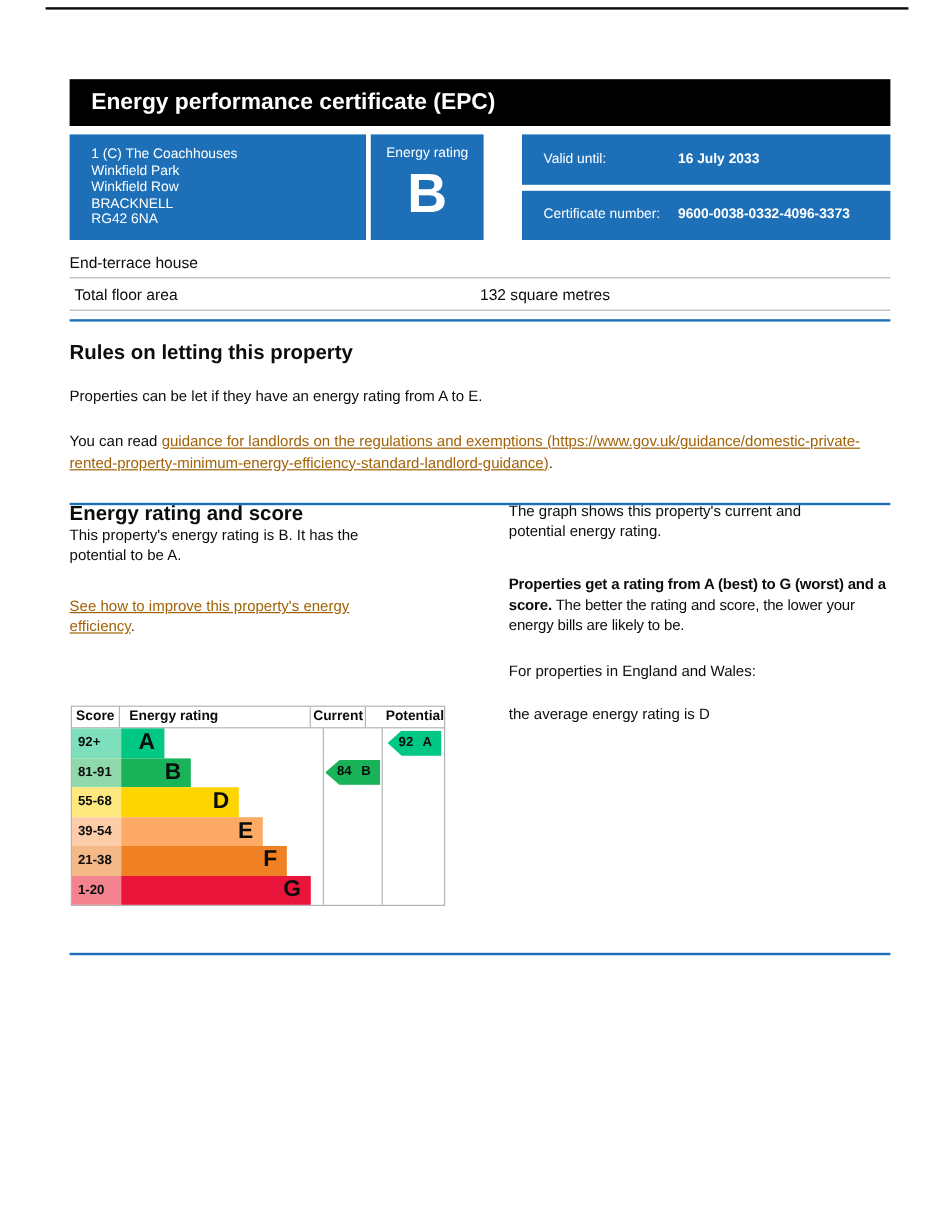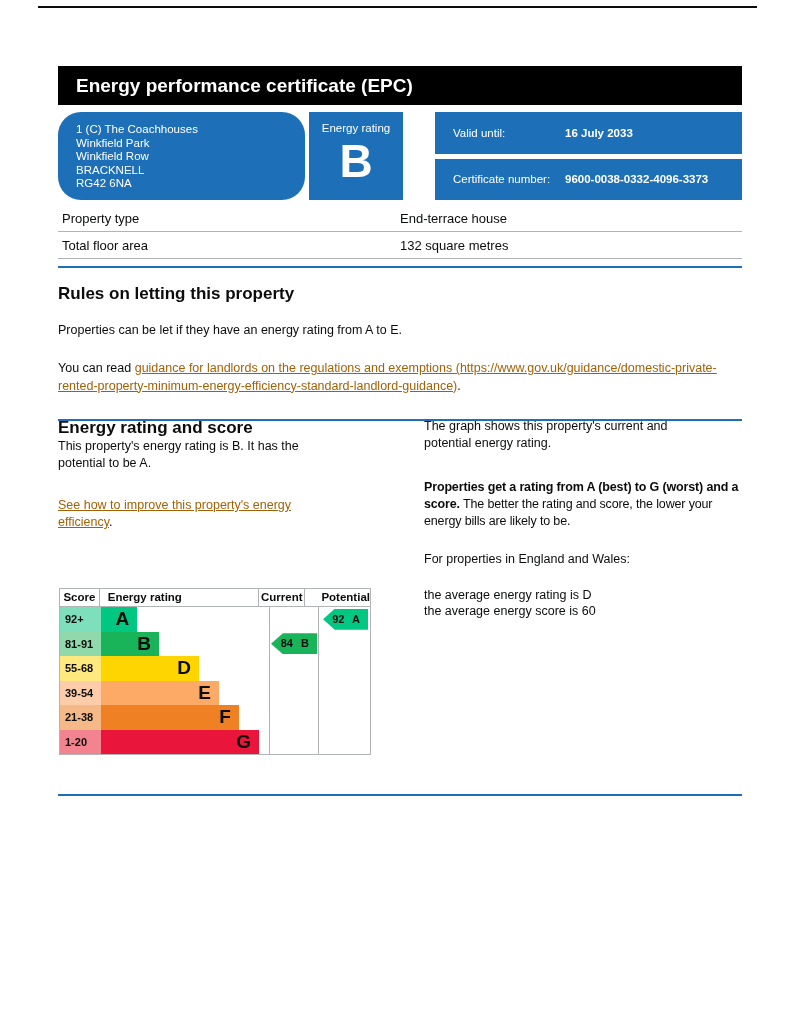--- a/index.html
+++ b/index.html
@@ -7,21 +7,21 @@
   .page{position:relative;width:793px;height:1024px;background:#fff;overflow:hidden;}
 
   .top-line{position:absolute;left:38px;top:6px;width:719px;height:2px;background:#0b0c0c;}
 
   .header-bar{position:absolute;left:58px;top:66px;width:684px;height:39px;background:#000;
     color:#fff;font-size:19px;font-weight:bold;line-height:39px;padding-left:18px;box-sizing:border-box;}
 
   
   .summary{position:absolute;left:58px;top:112px;width:684px;height:88px;display:flex;gap:4px;}
   .summary .box{background:#1d70b8;color:#fff;box-sizing:border-box;}
-  .address-box{width:247px;padding:11px 10px 0 18px;font-size:11.5px;line-height:13.5px;border-radius:23px;}
+  .address-box{width:247px;padding:11px 10px 0 18px;font-size:11.5px;line-height:13.5px;}
   .energy-box{width:94px;text-align:center;padding-top:10px;}
   .energy-box .lab{font-size:11.5px;}
   .energy-box .big{font-size:46px;font-weight:bold;line-height:50px;margin-top:2px;}
   .right-col{flex:1;display:flex;flex-direction:column;gap:5px;}
   .kv-box{flex:1;display:flex;align-items:center;margin-left:28px;}
   .kv-box .k{width:112px;padding-left:18px;font-size:11.5px;flex:none;}
   .kv-box .v{font-size:11.5px;font-weight:bold;}
 
   
   .facts{position:absolute;left:58px;top:205px;width:684px;font-size:13px;}
@@ -97,21 +97,20 @@
       </div>
       <div class="box kv-box">
         <span class="k">Certificate number:</span>
         <span class="v">9600-0038-0332-4096-3373</span>
       </div>
     </div>
   </div>
 
   <div class="facts">
     <div class="fact-row">
-      <span class="fl">Property type</span>
       <span class="fv">End-terrace house</span>
     </div>
     <div class="fact-row">
       <span class="fl">Total floor area</span>
       <span class="fv">132 square metres</span>
     </div>
   </div>
 
   <div class="blue-rule rule-1"></div>
 
@@ -128,21 +127,20 @@
       <h2 class="sec">Energy rating and score</h2>
       <p class="summary-p">This property's energy rating is B. It has the potential to be A.</p>
       <p class="improve"><a>See how to improve this property's energy efficiency</a><span>.</span></p>
     </div>
     <div class="col-right">
       <p class="graph-intro">The graph shows this property's current and potential energy rating.</p>
       <p class="explainer"><strong>Properties get a rating from A (best) to G (worst) and a score.</strong><span> The better the rating and score, the lower your energy bills are likely to be.</span></p>
       <p class="region">For properties in England and Wales:</p>
       <div class="averages">
         <div>the average energy rating is D</div>
-        <div>the average energy score is 60</div>
       </div>
     </div>
   </div>
 
   <div class="chart">
     <div class="chart-head">
       <div class="hc h-score">Score</div>
       <div class="hc h-rating">Energy rating</div>
       <div class="hc h-current">Current</div>
       <div class="hc h-potential">Potential</div>

